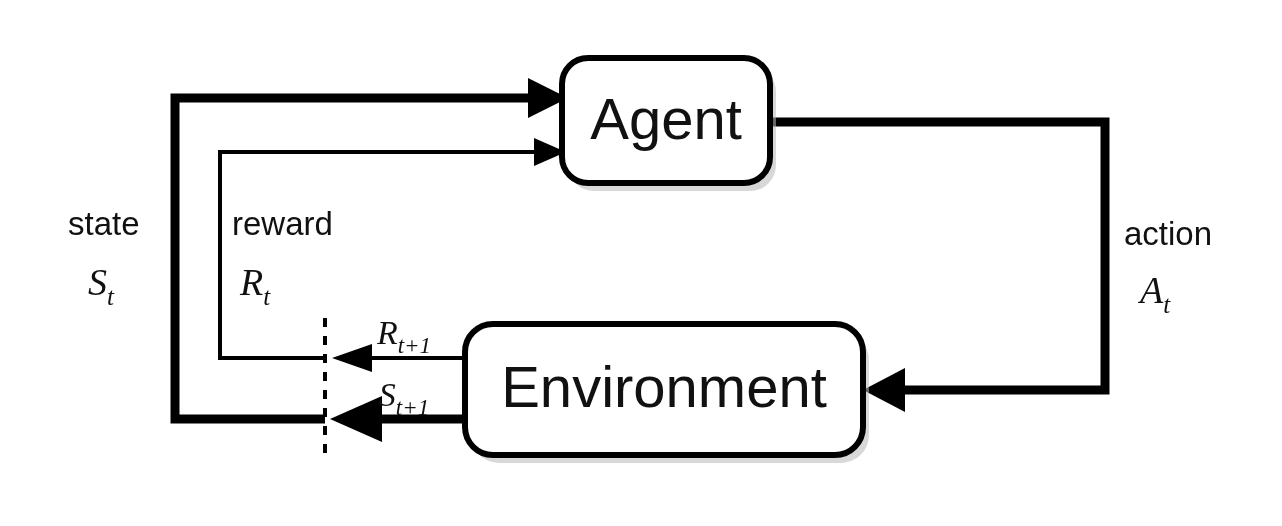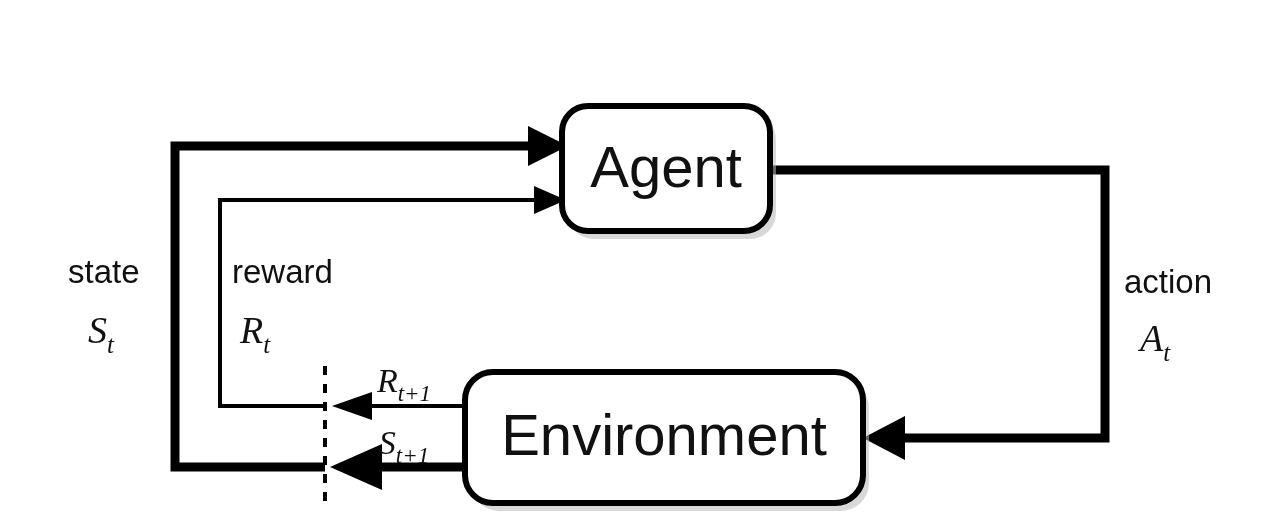--- a/index.html
+++ b/index.html
@@ -11,21 +11,20 @@
     width: 1282px;
     height: 526px;
     font-family: "Liberation Sans", sans-serif;
     overflow: hidden;
   }
   #diagram-root {
     position: relative;
     width: 1282px;
     height: 404px;
     background: #ffffff;
-    margin-top: 48px;
   }
   svg.canvas {
     position: absolute;
     top: 0;
     left: 0;
     width: 1282px;
     height: 526px;
   }
   .box-shape {
     fill: #ffffff;

